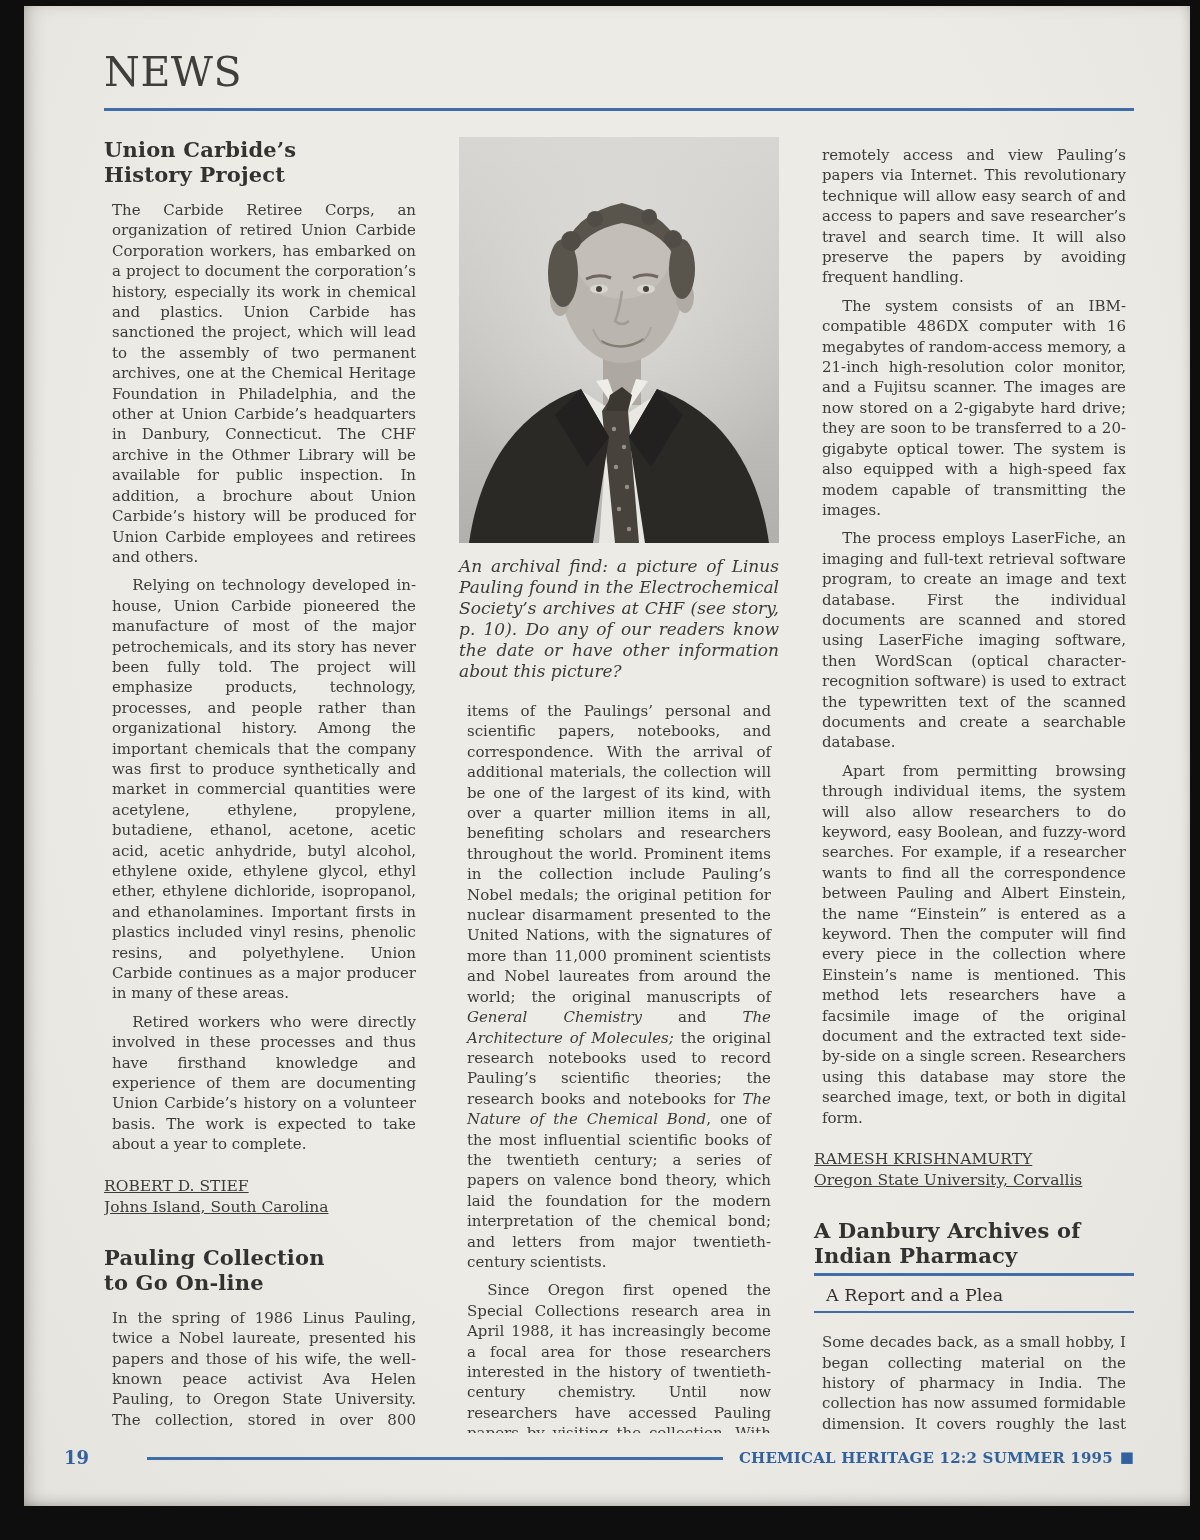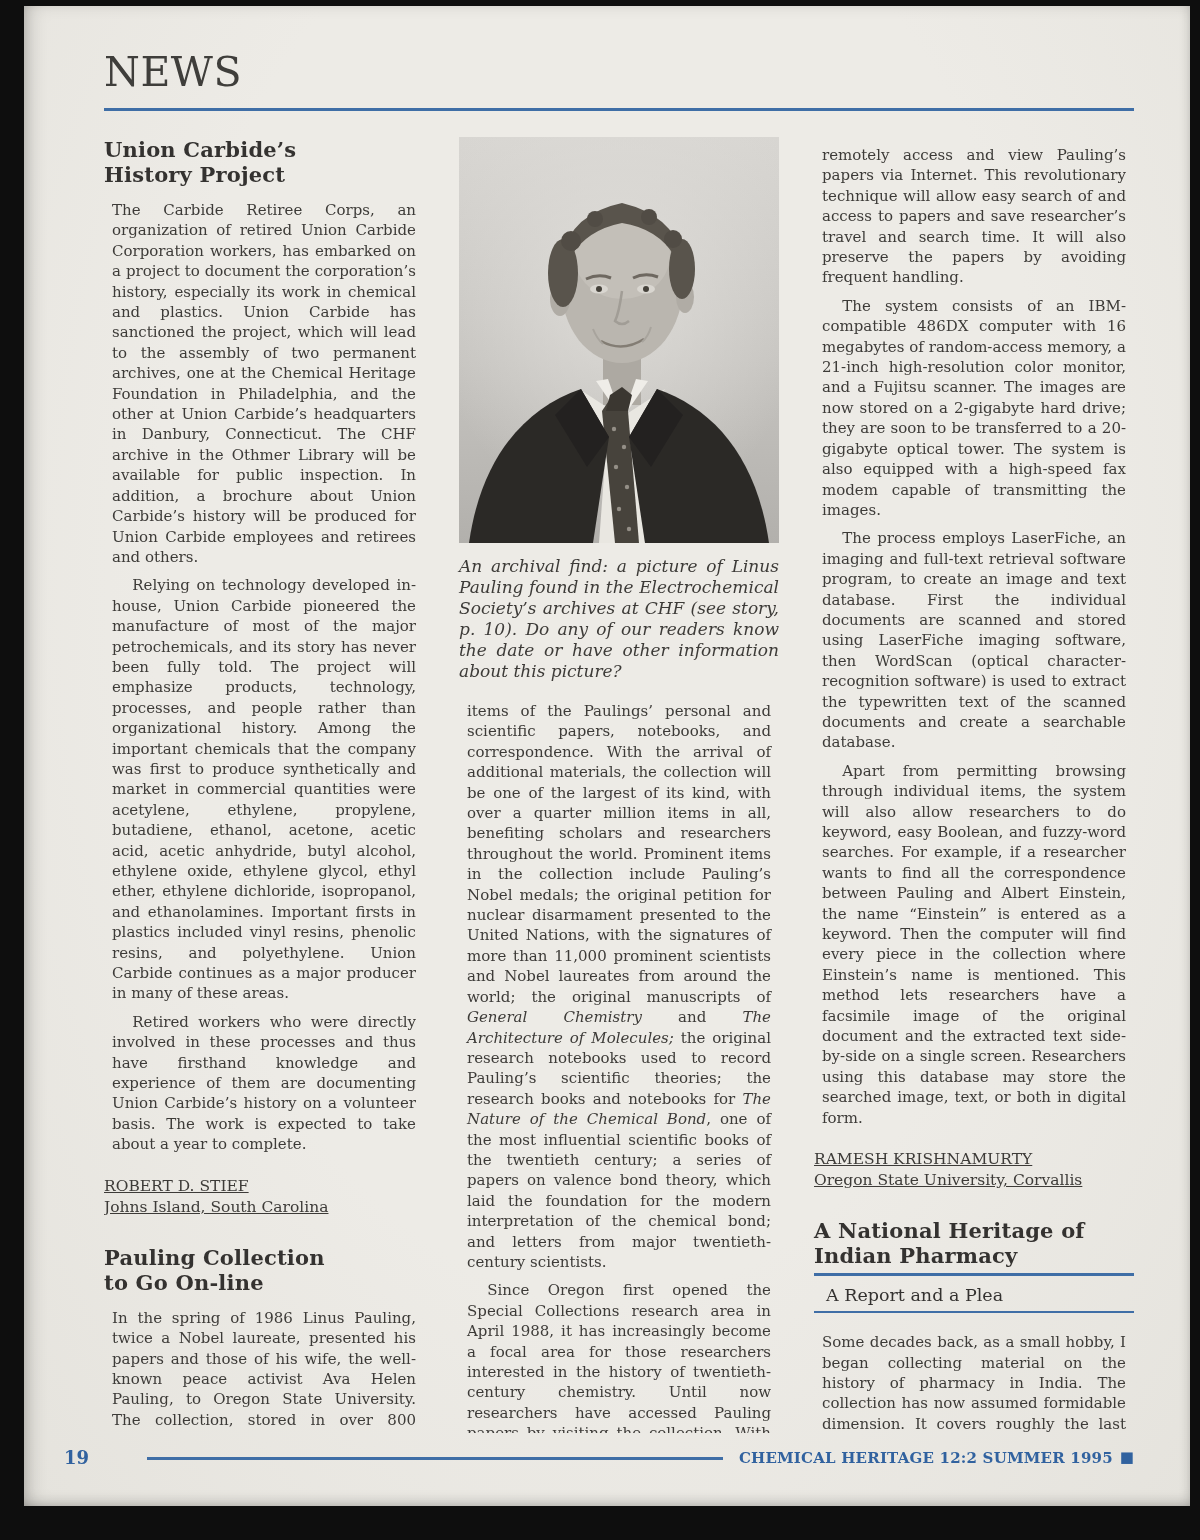--- a/index.html
+++ b/index.html
@@ -157,21 +157,21 @@
     <section class="col">
       <p>remotely access and view Pauling’s papers via Internet. This revolutionary technique will allow easy search of and access to papers and save researcher’s travel and search time. It will also preserve the papers by avoiding frequent handling.</p>
       <p class="indent">The system consists of an IBM-compatible 486DX computer with 16 megabytes of random-access memory, a 21-inch high-resolution color monitor, and a Fujitsu scanner. The images are now stored on a 2-gigabyte hard drive; they are soon to be transferred to a 20-gigabyte optical tower. The system is also equipped with a high-speed fax modem capable of transmitting the images.</p>
       <p class="indent">The process employs LaserFiche, an imaging and full-text retrieval software program, to create an image and text database. First the individual documents are scanned and stored using LaserFiche imaging software, then WordScan (optical character-recognition software) is used to extract the typewritten text of the scanned documents and create a searchable database.</p>
       <p class="indent">Apart from permitting browsing through individual items, the system will also allow researchers to do keyword, easy Boolean, and fuzzy-word searches. For example, if a researcher wants to find all the correspondence between Pauling and Albert Einstein, the name “Einstein” is entered as a keyword. Then the computer will find every piece in the collection where Einstein’s name is mentioned. This method lets researchers have a facsimile image of the original document and the extracted text side-by-side on a single screen. Researchers using this database may store the searched image, text, or both in digital form.</p>
       <div class="byline">
         <div>RAMESH KRISHNAMURTY</div>
         <div>Oregon State University, Corvallis</div>
       </div>
       <h2 class="later" style="margin-bottom:0;">
-        <span>A National Heritage of</span>
+        <span>A Danbury Archives of</span>
         <span>Indian Pharmacy</span>
       </h2>
       <div class="blue-rule"></div>
       <h3>A Report and a Plea</h3>
       <div class="sub-rule"></div>
       <p class="after-rules">Some decades back, as a small hobby, I began collecting material on the history of pharmacy in India. The collection has now assumed formidable dimension. It covers roughly the last 150 years and includes originals or photocopies of reports from governmental committees, parliamentary debates, various legislative acts, and minutes of several statu-</p>
     </section>
 
   </main>
 

